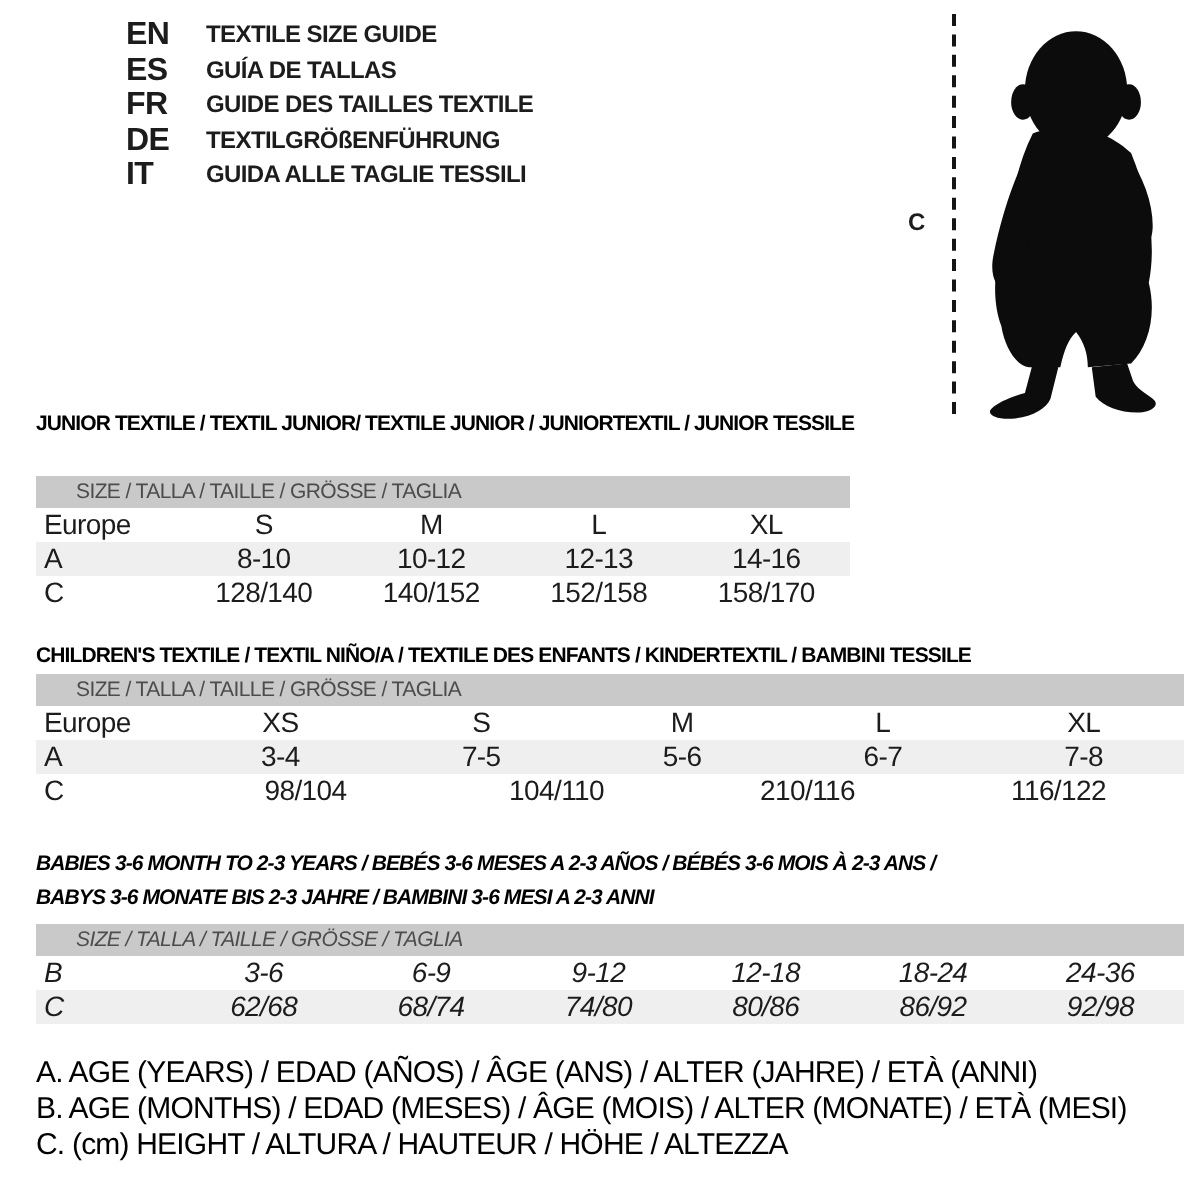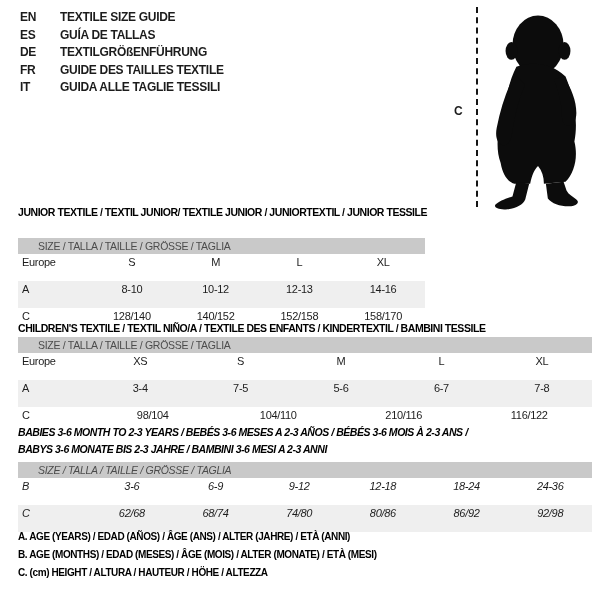--- a/index.html
+++ b/index.html
@@ -16,21 +16,21 @@
     width:600px;height:600px;
     background:#ffffff;
     font-family:"Liberation Sans","DejaVu Sans",sans-serif;
     color:var(--text);
     overflow:hidden;
   }
 
   
   .lang-header{position:absolute;left:20px;top:9px;}
   .lang-row{display:flex;line-height:17.5px;white-space:nowrap;}
-  .lang-code{display:inline-block;width:40px;font-size:12px;font-weight:700;letter-spacing:-0.3px;}
+  .lang-code{display:inline-block;width:40px;font-size:16px;font-weight:700;letter-spacing:-0.3px;margin-left:43px;}
   .lang-title{font-size:12px;font-weight:700;letter-spacing:-0.3px;}
 
   
   .measure-line{position:absolute;left:476px;top:7px;height:200px;width:0;border-left:2px dashed #151515;}
   .measure-label{position:absolute;left:454px;top:104px;font-size:12px;font-weight:700;}
   .baby-svg{position:absolute;left:481px;top:4px;width:116px;height:206px;}
 
   
   .size-section{position:absolute;left:18px;}
   .sec1{top:192px;width:407px;margin-top:12px;}
@@ -39,48 +39,48 @@
   .tbl-title{white-space:nowrap;}
   .title-line{font-size:10.5px;font-weight:700;letter-spacing:-0.45px;line-height:17px;color:#000;}
   .sec1 .tbl-title{margin-bottom:17px;}
   .sec2 .tbl-title{margin-bottom:0;}
   .sec3 .tbl-title{margin-bottom:4px;}
   .size-bar{
     height:16px;line-height:16px;background:var(--bar-bg);
     padding-left:20px;font-size:10.5px;letter-spacing:-0.3px;
     color:var(--bar-text);white-space:nowrap;overflow:hidden;
   }
-  .trow{display:flex;height:27px;line-height:17px;font-size:11px;letter-spacing:-0.3px;}
+  .trow{display:flex;height:17px;line-height:17px;font-size:14px;letter-spacing:-0.3px;}
   .trow.shaded{background:var(--row-alt-bg);}
   .tlabel{width:72px;padding-left:4px;flex:0 0 72px;}
   .tcell{flex:1 1 0;text-align:center;}
 
   
   .footnotes{position:absolute;left:18px;top:528px;white-space:nowrap;}
-  .footnote-line{font-size:10px;font-weight:700;letter-spacing:-0.4px;line-height:18px;color:#000;}
+  .footnote-line{font-size:15px;font-weight:400;letter-spacing:-0.4px;line-height:18px;color:#000;}
 </style>
 </head>
 <body>
 
 <div class="lang-header">
     <div class="lang-row">
       <span class="lang-code">EN</span>
       <span class="lang-title">TEXTILE SIZE GUIDE</span>
     </div>
     <div class="lang-row">
       <span class="lang-code">ES</span>
       <span class="lang-title">GUÍA DE TALLAS</span>
     </div>
     <div class="lang-row">
+      <span class="lang-code">FR</span>
+      <span class="lang-title">GUIDE DES TAILLES TEXTILE</span>
+    </div>
+    <div class="lang-row">
       <span class="lang-code">DE</span>
       <span class="lang-title">TEXTILGRÖßENFÜHRUNG</span>
-    </div>
-    <div class="lang-row">
-      <span class="lang-code">FR</span>
-      <span class="lang-title">GUIDE DES TAILLES TEXTILE</span>
     </div>
     <div class="lang-row">
       <span class="lang-code">IT</span>
       <span class="lang-title">GUIDA ALLE TAGLIE TESSILI</span>
     </div>
   </div>
 
 <div class="measure-line"></div>
 <div class="measure-label">C</div>
 <svg class="baby-svg" viewBox="0 0 118 206" aria-hidden="true">

